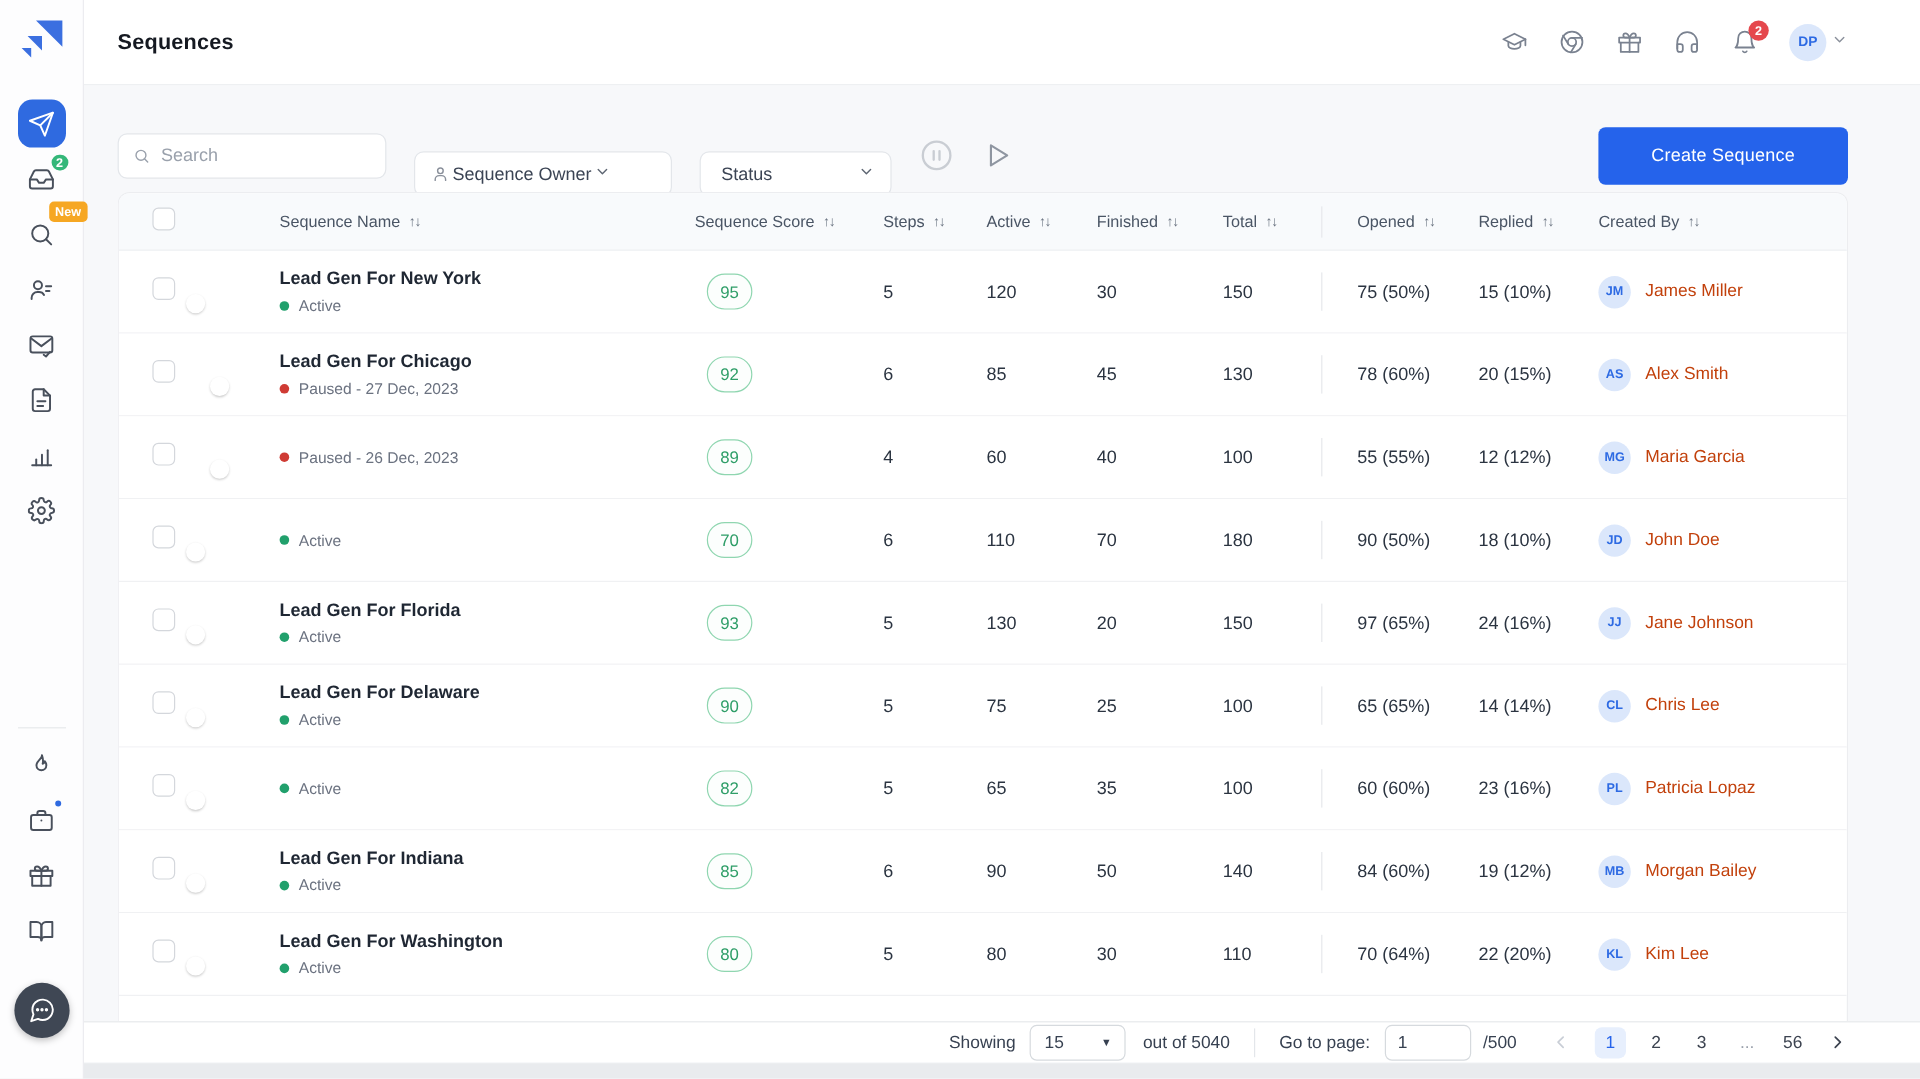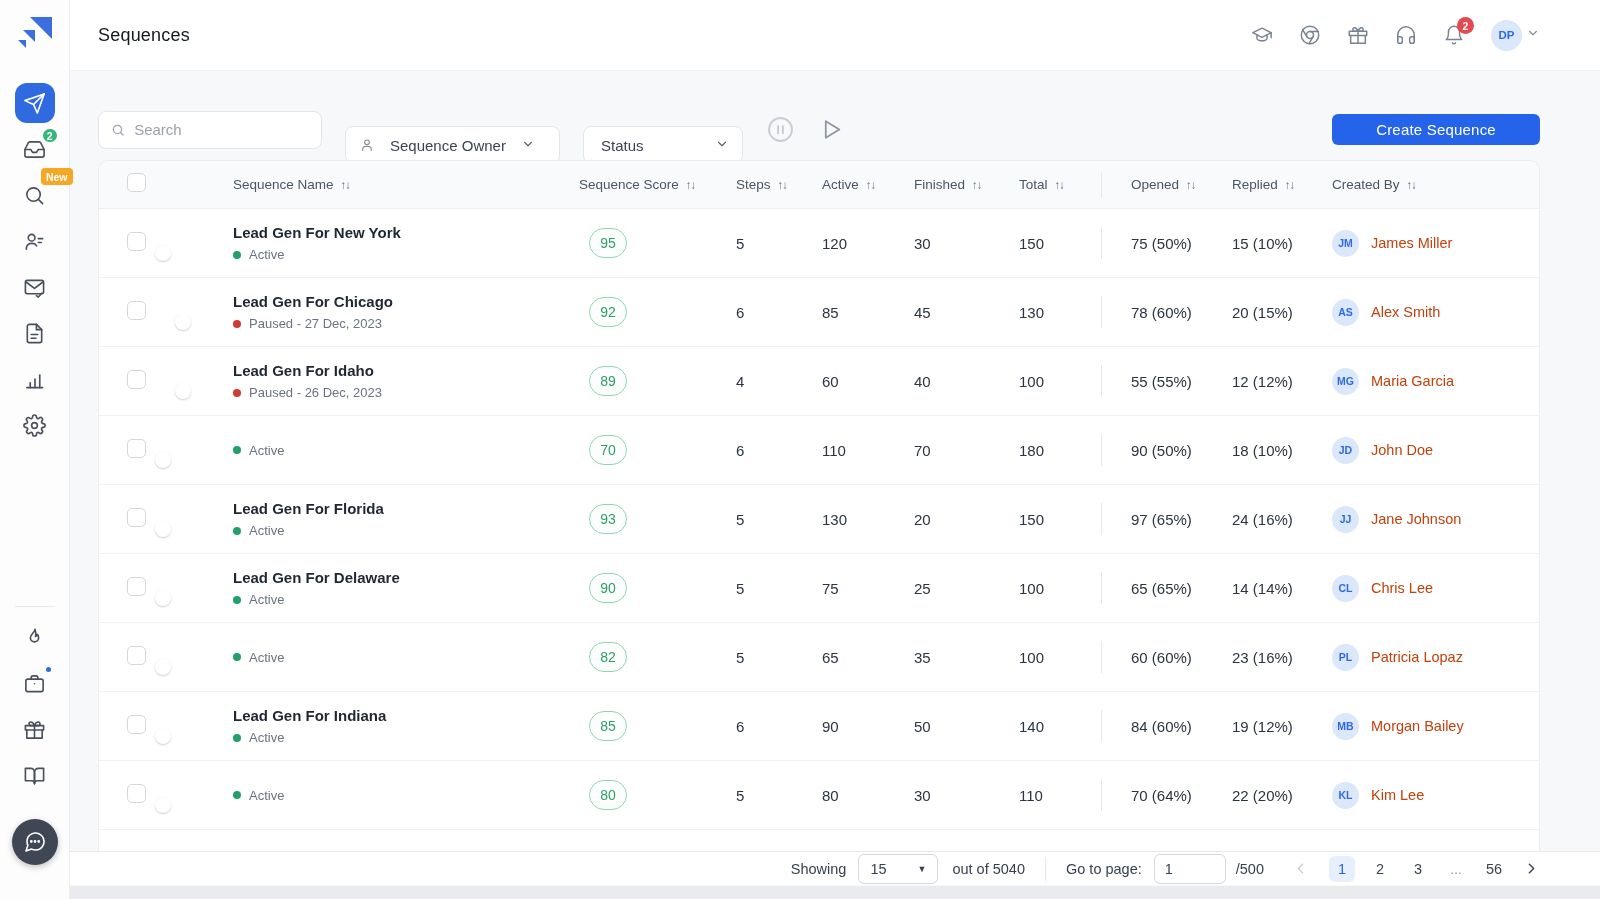--- a/index.html
+++ b/index.html
@@ -45,21 +45,21 @@
     box-shadow:0 2px 6px rgba(0,0,0,.25);
   }
   .chat-fab svg { width:24px; height:24px; stroke:#fff; stroke-width:1.6; fill:none; stroke-linecap:round; stroke-linejoin:round; }
 
   
   .topbar {
     position:absolute; left:70px; top:0; width:1530px; height:71px;
     background:#fff; border-bottom:1px solid #eef0f2;
     display:flex; align-items:center; padding:0 60px 0 28px;
   }
-  .page-title { font-size:18px; font-weight:400; color:#151921; letter-spacing:.2px;text-align:right; }
+  .page-title { font-size:18px; font-weight:700; color:#151921; letter-spacing:.2px;text-align:right; }
   .topbar-right { margin-left:auto; display:flex; align-items:center; gap:26px; }
   .tb-icon { position:relative; width:22px; height:22px; cursor:pointer; }
   .tb-icon svg { width:22px; height:22px; stroke:#7a8290; stroke-width:1.6; fill:none; stroke-linecap:round; stroke-linejoin:round; }
   .tb-badge {
     position:absolute; top:-7px; right:-9px; min-width:17px; height:17px;
     background:#e5484d; color:#fff; font-size:10.5px; font-weight:bold;
     border-radius:9px; display:grid; place-items:center; padding:0 4px;
   }
   .avatar-wrap { display:flex; align-items:center; gap:4px; cursor:pointer; }
   .avatar {
@@ -72,33 +72,33 @@
   .toolbar { position:absolute; left:98px; top:95px; width:1442px; display:flex; align-items:center; }
   .search-box {
     width:224px; height:38px; background:#fff; border:1px solid #e3e6ea; border-radius:8px;
     display:flex; align-items:center; padding:0 12px; gap:9px; margin-right:23px;
   }
   .search-box svg { width:16px; height:16px; stroke:#9aa1ac; stroke-width:2; fill:none; stroke-linecap:round; }
   .search-box input { border:none; outline:none; font-size:15px; color:#3b4454; width:100%; font-family:inherit; background:transparent; }
   .search-box input::placeholder { color:#9aa1ac; }
   .filter-btn {
     height:38px; background:#fff; border:1px solid #e3e6ea; border-radius:8px;
-    display:flex; align-items:center; padding:0 13px; gap:15px; margin-right:23px;
+    display:flex; align-items:center; padding:0 13px; gap:2px; margin-right:23px;
     font-size:15px; color:#3b4454; cursor:pointer;margin-top:31px;
   }
   .filter-btn svg.lead { width:16px; height:16px; stroke:#8a909b; stroke-width:1.8; fill:none; stroke-linecap:round; stroke-linejoin:round; }
   .filter-btn .chev svg { width:14px; height:14px; stroke:#5d6572; stroke-width:2; fill:none; stroke-linecap:round; stroke-linejoin:round; }
   .filter-owner { width:215px; }
   .filter-status { width:160px; justify-content:space-between; padding-left:17px; }
   .icon-btn { background:none; border:none; cursor:pointer; display:grid; place-items:center; }
   .pause-btn { margin-right:24px; }
   .pause-btn svg { width:29px; height:29px; stroke:#c9cdd3; stroke-width:1.6; fill:none; stroke-linecap:round; }
   .play-btn svg { width:25px; height:25px; stroke:#8f96a1; stroke-width:1.7; fill:none; stroke-linejoin:round; }
   .create-btn {
-    margin-left:auto; width:208px; height:31px; background:#2563eb; color:#fff;
+    margin-left:auto; width:208px; height:48px; background:#2563eb; color:#fff;
     font-size:15px; font-weight:500; border:none; border-radius:6px; cursor:pointer;
     font-family:inherit; letter-spacing:.2px;
   }
 
   
   .table-card {
     position:absolute; left:98px; top:160px; width:1442px; height:691px;
     background:#fff; border:1px solid #ecedf0; border-bottom:none;
     border-radius:10px 10px 0 0; overflow:hidden;
   }
@@ -457,21 +457,20 @@
         <span class="owner-avatar">AS</span>
         <span class="owner-name">Alex Smith</span>
       </div>
     </div>
   </div>
 
   <div class="trow">
     <div class="c1"><span class="checkbox"></span></div>
     <div class="c2"><span class="toggle off"></span></div>
     <div class="c3">
-      <div class="seq-name">Lead Gen For Idaho</div>
       <div class="seq-status">
         <span class="dot paused"></span>
         <span>Paused - 26 Dec, 2023</span>
       </div>
     </div>
     <div class="c4"><span class="score-badge">89</span></div>
     <div class="c5 num">4</div>
     <div class="c6 num">60</div>
     <div class="c7 num">40</div>
     <div class="c8 num">100</div>
@@ -605,20 +604,21 @@
         <span class="owner-avatar">MB</span>
         <span class="owner-name">Morgan Bailey</span>
       </div>
     </div>
   </div>
 
   <div class="trow">
     <div class="c1"><span class="checkbox"></span></div>
     <div class="c2"><span class="toggle"></span></div>
     <div class="c3">
+      <div class="seq-name">Lead Gen For Washington</div>
       <div class="seq-status">
         <span class="dot active"></span>
         <span>Active</span>
       </div>
     </div>
     <div class="c4"><span class="score-badge">80</span></div>
     <div class="c5 num">5</div>
     <div class="c6 num">80</div>
     <div class="c7 num">30</div>
     <div class="c8 num">110</div>

